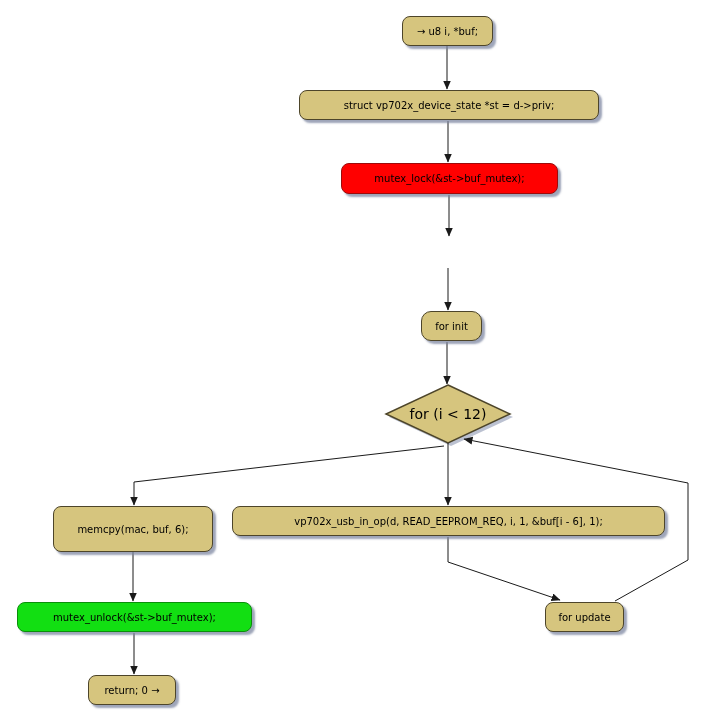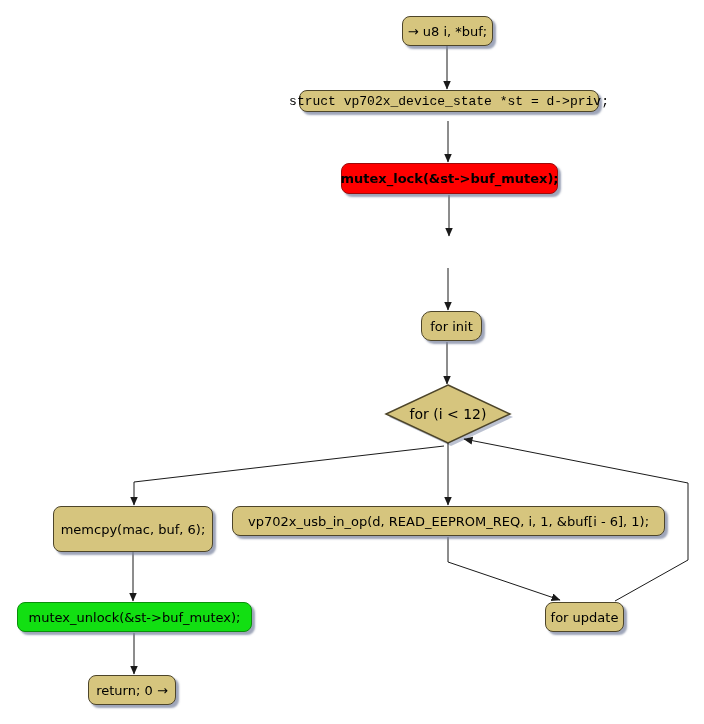--- a/index.html
+++ b/index.html
@@ -19,21 +19,21 @@
   }
   .node {
     position: absolute;
     box-sizing: border-box;
     display: flex;
     align-items: center;
     justify-content: center;
     background: #d6c57e;
     border: 1.5px solid #4d452a;
     border-radius: 8px;
-    font-size: 13px;
+    font-size: 10px;
     color: #000000;
     white-space: nowrap;
     box-shadow: 3px 3px 2px rgba(125, 135, 162, 0.75);
     z-index: 2;
     padding: 0 4px;
   }
   .node.red   { background: #ff0000; border-color: #9c0b0b; }
   .node.green { background: #12df12; border-color: #0a8f0a; }
   .diamond-label {
     position: absolute;
@@ -41,22 +41,22 @@
     align-items: center;
     justify-content: center;
     font-size: 14px;
     color: #000000;
     white-space: nowrap;
     z-index: 3;
     background: transparent;
   }
   
   #n-start     { left: 402px; top:  16px; width:  91px; height: 30px; }
-  #n-declare   { left: 299px; top:  90px; width: 300px; height: 22px; font-family: Liberation Mono, monospace; }
-  #n-lock      { left: 341px; top: 163px; width: 217px; height: 31px; font-weight: bold; }
+  #n-declare   { left: 299px; top:  90px; width: 300px; height: 30px; }
+  #n-lock      { left: 341px; top: 163px; width: 217px; height: 31px; }
   #n-assign    { left: 393px; top: 237px; width: 110px; height: 30px; }
   #n-forinit   { left: 421px; top: 311px; width:  61px; height: 30px; border-radius: 10px; }
   #n-cond-lbl  { left: 398px; top: 402px; width: 100px; height: 24px; }
   #n-memcpy    { left:  53px; top: 506px; width: 160px; height: 46px; }
   #n-usb       { left: 232px; top: 506px; width: 433px; height: 30px; }
   #n-unlock    { left:  17px; top: 602px; width: 235px; height: 30px; }
   #n-forupdate { left: 545px; top: 602px; width:  79px; height: 30px; }
   #n-return    { left:  88px; top: 675px; width:  88px; height: 30px; }
 </style>
 </head>

